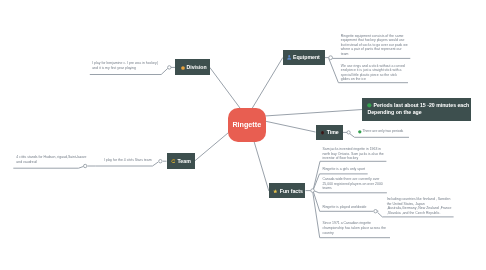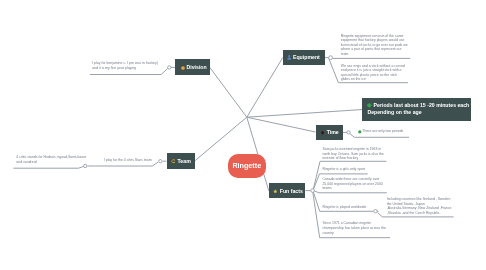--- a/index.html
+++ b/index.html
@@ -69,21 +69,21 @@
       <circle cx="169.3" cy="67.4" r="1.7"></circle>
       <circle cx="330.6" cy="57.7" r="1.9"></circle>
       <circle cx="348.6" cy="132.4" r="1.6"></circle>
       <circle cx="160.4" cy="161.2" r="1.7"></circle>
       <circle cx="85.2" cy="166" r="1.7"></circle>
       <circle cx="312.6" cy="190.6" r="1.8"></circle>
       <circle cx="375.5" cy="211.2" r="1.7"></circle>
     </g>
   </svg>
 
-  <div id="root" style="left:228px;top:107.5px;width:37.5px;height:24px;margin-top:46px;">
+  <div id="root" style="left:228px;top:107.5px;width:37.5px;height:34px;">
     <span class="lbl">Ringette</span>
   </div>
 
   <div class="node" style="left:175.2px;top:59.4px;width:34.5px;height:15.8px;padding-left:5.5px;">
     <span class="ico">
       <svg width="4" height="4" viewBox="0 0 10 10">
           <circle cx="5" cy="5" r="4.6" fill="#e8a33d"></circle>
         </svg>
     </span>
     <span class="lbl">Division</span>

